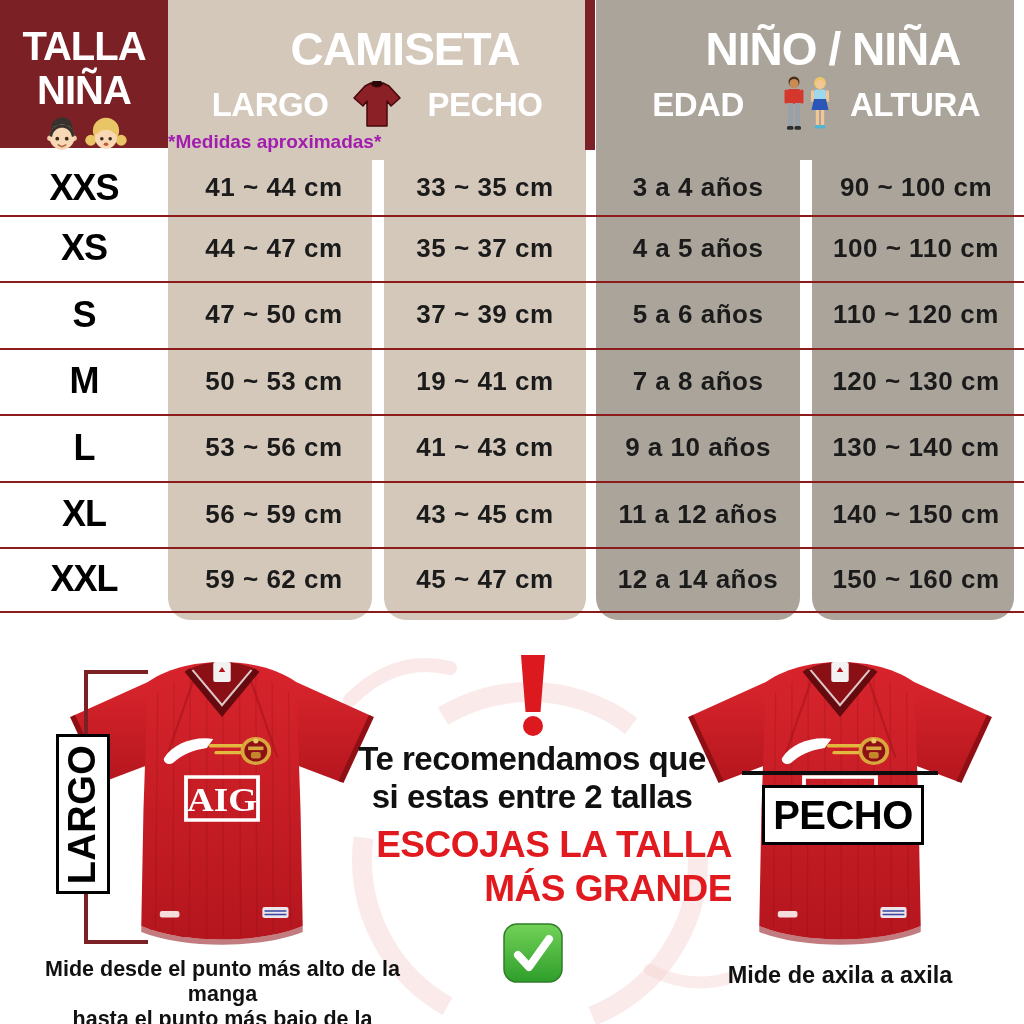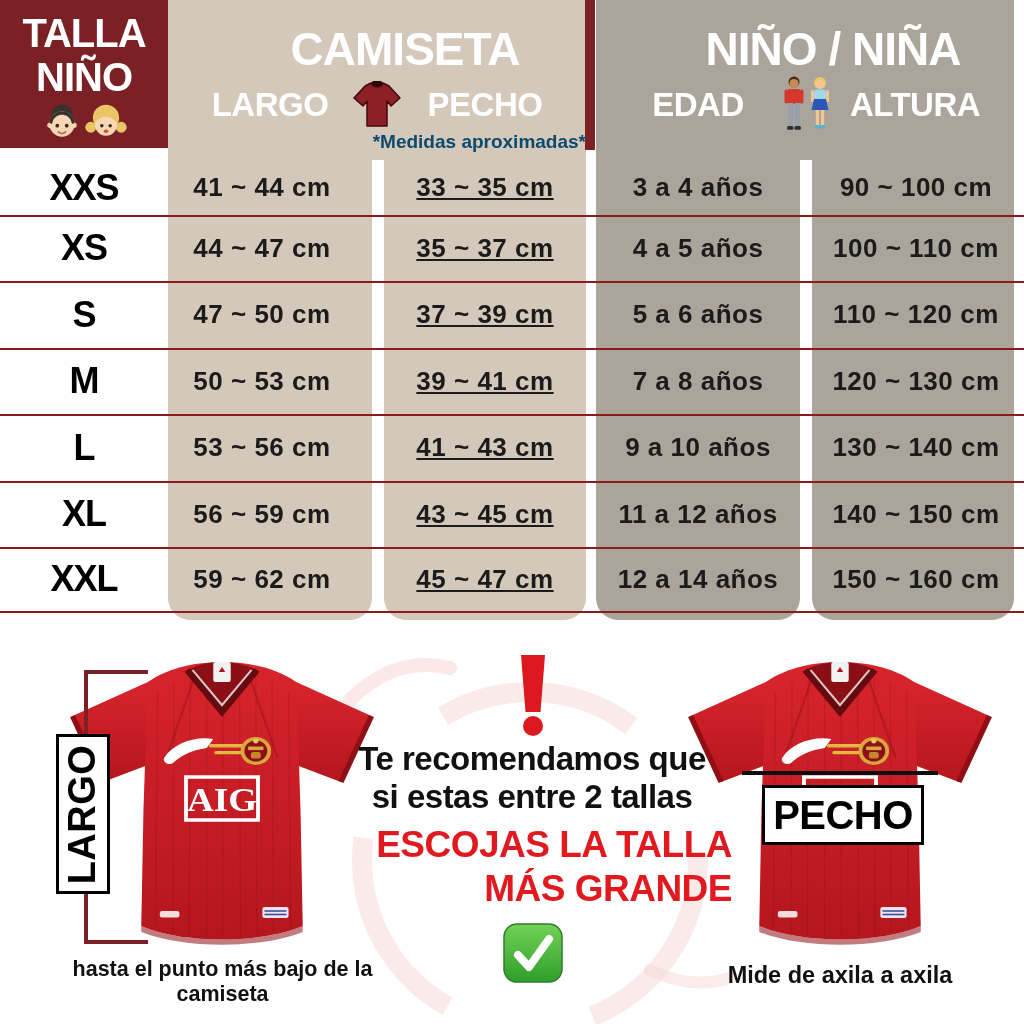--- a/index.html
+++ b/index.html
@@ -11,33 +11,33 @@
   .talla-box{left:0;top:0;width:168px;height:148px;background:#7b2025;color:#fff;
              display:flex;flex-direction:column;align-items:center;justify-content:flex-start;}
   .talla-line{font-size:40px;font-weight:900;letter-spacing:-1px;line-height:44px;}
   .talla-icons{display:flex;gap:2px;margin-top:2px;}
   .band{top:0;height:160px;}
   .band-beige{left:168px;width:418px;background:#d3c8ba;}
   .band-taupe{left:596px;width:418px;background:#aba49b;}
   .vstripe{left:585px;top:0;width:10px;height:150px;background:#7b2025;}
   .grp-title{top:22px;font-size:46px;font-weight:900;letter-spacing:-1px;color:#fff;text-align:center;padding-left:28px;}
   .sub-label{top:86px;font-size:33px;font-weight:900;color:#fff;text-align:center;letter-spacing:-0.5px;}
-  .note{left:168px;top:131px;width:418px;text-align:right;font-size:19px;font-weight:800;color:#0c4a6e;}
+  .note{left:168px;top:131px;width:418px;text-align:left;font-size:19px;font-weight:800;color:#a21caf;}
 
   
   .panel{top:160px;height:460px;border-radius:0 0 22px 22px;}
   .p-beige{background:#d3c8ba;}
   .p-taupe{background:#aba49b;}
 
   
   .row{left:0;width:1024px;}
   .cell{position:absolute;top:0;height:100%;display:flex;align-items:center;justify-content:center;color:#1b1b1b;}
   .c-size{left:0;width:168px;font-size:36px;font-weight:900;letter-spacing:-1px;color:#000;}
-  .c-largo{left:160px;width:204px;}
-  .c-pecho{left:384px;width:202px;text-decoration:underline;}
+  .c-largo{left:172px;width:204px;}
+  .c-pecho{left:384px;width:202px;}
   .c-edad{left:596px;width:204px;}
   .c-altura{left:812px;width:208px;}
   .val{font-size:26px;font-weight:bold;letter-spacing:0.5px;}
   .hline{left:0;width:1024px;height:2px;background:#8c1b1c;}
 
   
   .rec-black{left:352px;top:740px;width:360px;text-align:center;font-size:33px;line-height:38px;
              font-weight:900;color:#111;letter-spacing:-0.5px;}
   .rec-red{left:332px;top:823px;width:400px;text-align:right;font-size:37px;line-height:44px;
            font-weight:900;color:#e11a20;letter-spacing:-0.5px;}
@@ -102,22 +102,22 @@
         <text x="165" y="161" text-anchor="middle" font-family="Liberation Serif, serif" font-weight="bold" font-size="34" fill="#ffffff">AIG</text>
         <path d="M91,276 C130,294 200,294 239,276 L239,282 C200,299 130,299 91,282 Z" fill="#8f0f15" opacity="0.55"></path>
         <rect x="108" y="261" width="18" height="6.5" rx="2" fill="#ffffff" opacity="0.85"></rect>
         <rect x="202" y="257" width="24" height="11" rx="2" fill="#eef0f8" opacity="0.95"></rect>
         <path d="M204,261 h20 M204,264.5 h20" stroke="#3446a0" stroke-width="1.4"></path>
       </g>
     </defs>
   </svg>
 
   <div class="abs talla-box">
-    <div class="talla-line" style="margin-top:11px">TALLA</div>
-    <div class="talla-line">NIÑO</div>
+    <div class="talla-line" style="margin-top:24px">TALLA</div>
+    <div class="talla-line">NIÑA</div>
     <div class="talla-icons">
       <svg width="42" height="42" viewBox="0 0 40 40">
         <circle cx="20" cy="13" r="10" fill="#38322e"></circle>
         <circle cx="8.5" cy="23" r="2.6" fill="#f2c9a0"></circle>
           <circle cx="31.5" cy="23" r="2.6" fill="#f2c9a0"></circle>
         <circle cx="20" cy="22" r="12" fill="#f8d7b4"></circle>
         <path d="M8,21 a12,11 0 0 1 24,0 l-2.5,1 c-1,-7 -6,-9 -9.5,-9 c-3.5,0 -8.5,2 -9.5,9 z" fill="#38322e"></path>
         <circle cx="15.5" cy="23.5" r="1.8" fill="#3c2a1d"></circle>
           <circle cx="24.5" cy="23.5" r="1.8" fill="#3c2a1d"></circle>
         <path d="M16.5,29.5 q3.5,3 7,0" stroke="#b06a4a" stroke-width="1.6" fill="none" stroke-linecap="round"></path>
@@ -197,21 +197,21 @@
   <div class="abs row" style="top:281px;height:67px">
     <div class="cell c-size">S</div>
     <div class="cell c-largo val">47 ~ 50 cm</div>
     <div class="cell c-pecho val">37 ~ 39 cm</div>
     <div class="cell c-edad val">5 a 6 años</div>
     <div class="cell c-altura val">110 ~ 120 cm</div>
   </div>
   <div class="abs row" style="top:348px;height:66px">
     <div class="cell c-size">M</div>
     <div class="cell c-largo val">50 ~ 53 cm</div>
-    <div class="cell c-pecho val">39 ~ 41 cm</div>
+    <div class="cell c-pecho val">19 ~ 41 cm</div>
     <div class="cell c-edad val">7 a 8 años</div>
     <div class="cell c-altura val">120 ~ 130 cm</div>
   </div>
   <div class="abs row" style="top:414px;height:67px">
     <div class="cell c-size">L</div>
     <div class="cell c-largo val">53 ~ 56 cm</div>
     <div class="cell c-pecho val">41 ~ 43 cm</div>
     <div class="cell c-edad val">9 a 10 años</div>
     <div class="cell c-altura val">130 ~ 140 cm</div>
   </div>
@@ -247,20 +247,21 @@
   <svg class="abs" style="left:42px;top:650px;" width="360" height="300" viewBox="0 0 330 300" preserveAspectRatio="none">
     <use href="#jersey-sym"></use>
   </svg>
   <div class="abs bracket" style="left:84px;top:670px;width:64px;height:4px;"></div>
   <div class="abs bracket" style="left:84px;top:670px;width:4px;height:274px;"></div>
   <div class="abs bracket" style="left:84px;top:940px;width:64px;height:4px;"></div>
   <div class="abs measure-box largo-box">
     <span>LARGO</span>
   </div>
   <div class="abs caption cap-left">
+    <div>Mide desde el punto más alto de la manga</div>
     <div>hasta el punto más bajo de la camiseta</div>
   </div>
 
   <svg class="abs" style="left:517px;top:655px;" width="32" height="82" viewBox="0 0 32 82">
     <polygon points="4,0 28,0 23.5,57 8.5,57" fill="#dd1920"></polygon>
     <circle cx="16" cy="71" r="10" fill="#dd1920"></circle>
   </svg>
   <div class="abs rec-black">
     <div>Te recomendamos que</div>
     <div>si estas entre 2 tallas</div>

